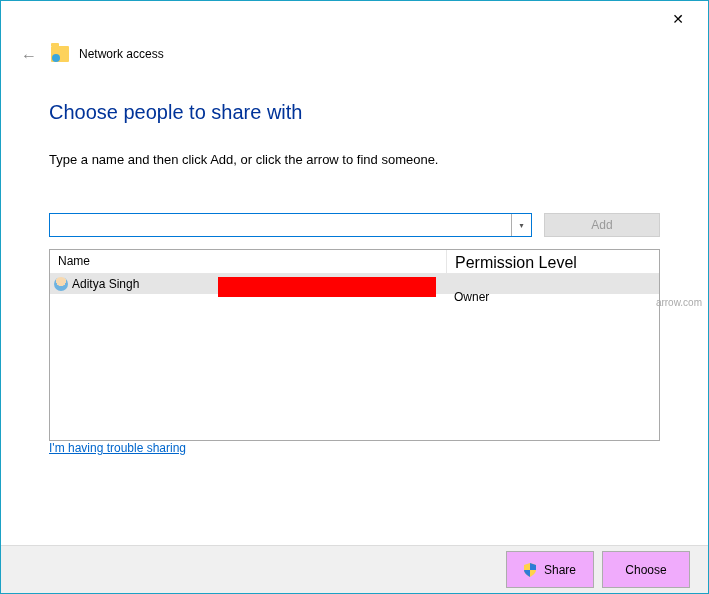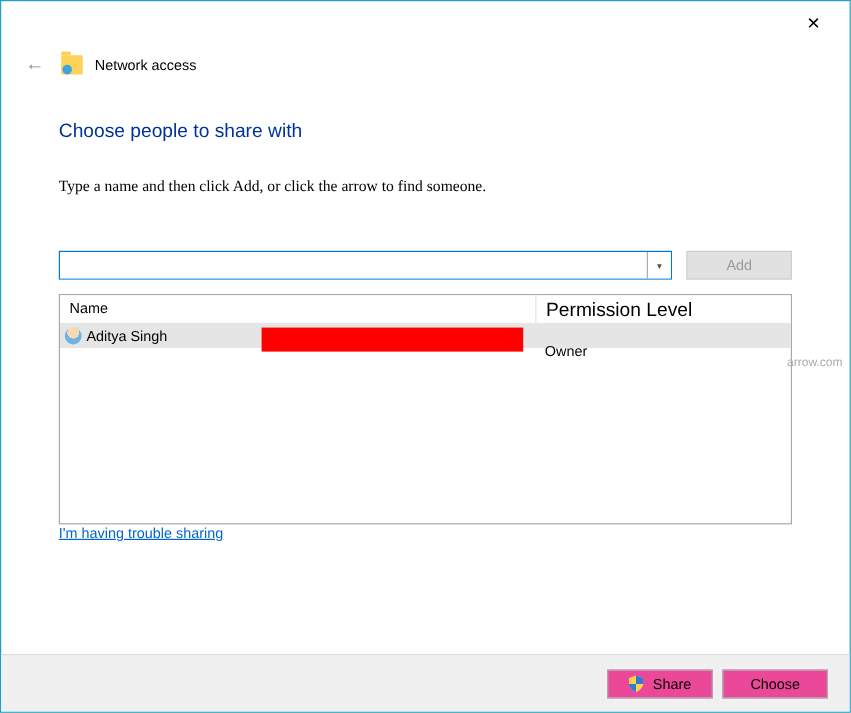--- a/index.html
+++ b/index.html
@@ -65,30 +65,29 @@
       border-radius: 50%;
     }
     .header-title {
       font-size: 12px;
       color: #000;
     }
     .content {
       padding: 38px 48px 10px 48px;
     }
     .main-heading {
-      font-size: 16px;
+      font-size: 20px;
       color: #003399;
       font-weight: normal;
       margin-bottom: 28px;
     }
     .instruction {
       font-size: 13px;
       color: #000;
       margin-bottom: 46px;
-      font-family: Liberation Serif, serif;
     }
     .input-row {
       display: flex;
       gap: 12px;
       margin-bottom: 12px;
     }
     .combo-wrap {
       flex: 1;
       display: flex;
       border: 1px solid #0078d7;
@@ -106,21 +105,21 @@
       border-left: 1px solid #adadad;
       display: flex;
       align-items: center;
       justify-content: center;
       font-size: 8px;
       color: #555;
       cursor: pointer;
       background: #fff;
     }
     .add-btn {
-      width: 88px;
+      width: 116px;
       height: 24px;
       border: 1px solid #cfcfcf;
       background: #e1e1e1;
       color: #9a9a9a;
       font-size: 12px;
       cursor: default;
     }
     .list-box {
       border: 1px solid #a9a9a9;
       height: 192px;
@@ -184,24 +183,24 @@
       height: 48px;
       background: #f0f0f0;
       border-top: 1px solid #dcdcdc;
       display: flex;
       justify-content: flex-end;
       align-items: center;
       padding-right: 18px;
       gap: 8px;
     }
     .footer-btn {
-      height: 24px;
+      height: 37px;
       min-width: 88px;
       border: 1px solid #adadad;
-      background: #ec4899;
+      background: #f0abfc;
       font-size: 12px;
       cursor: pointer;
       display: flex;
       align-items: center;
       justify-content: center;
       gap: 8px;
       padding: 0 10px;
     }
     .shield-icon {
       width: 12px; height: 14px;

